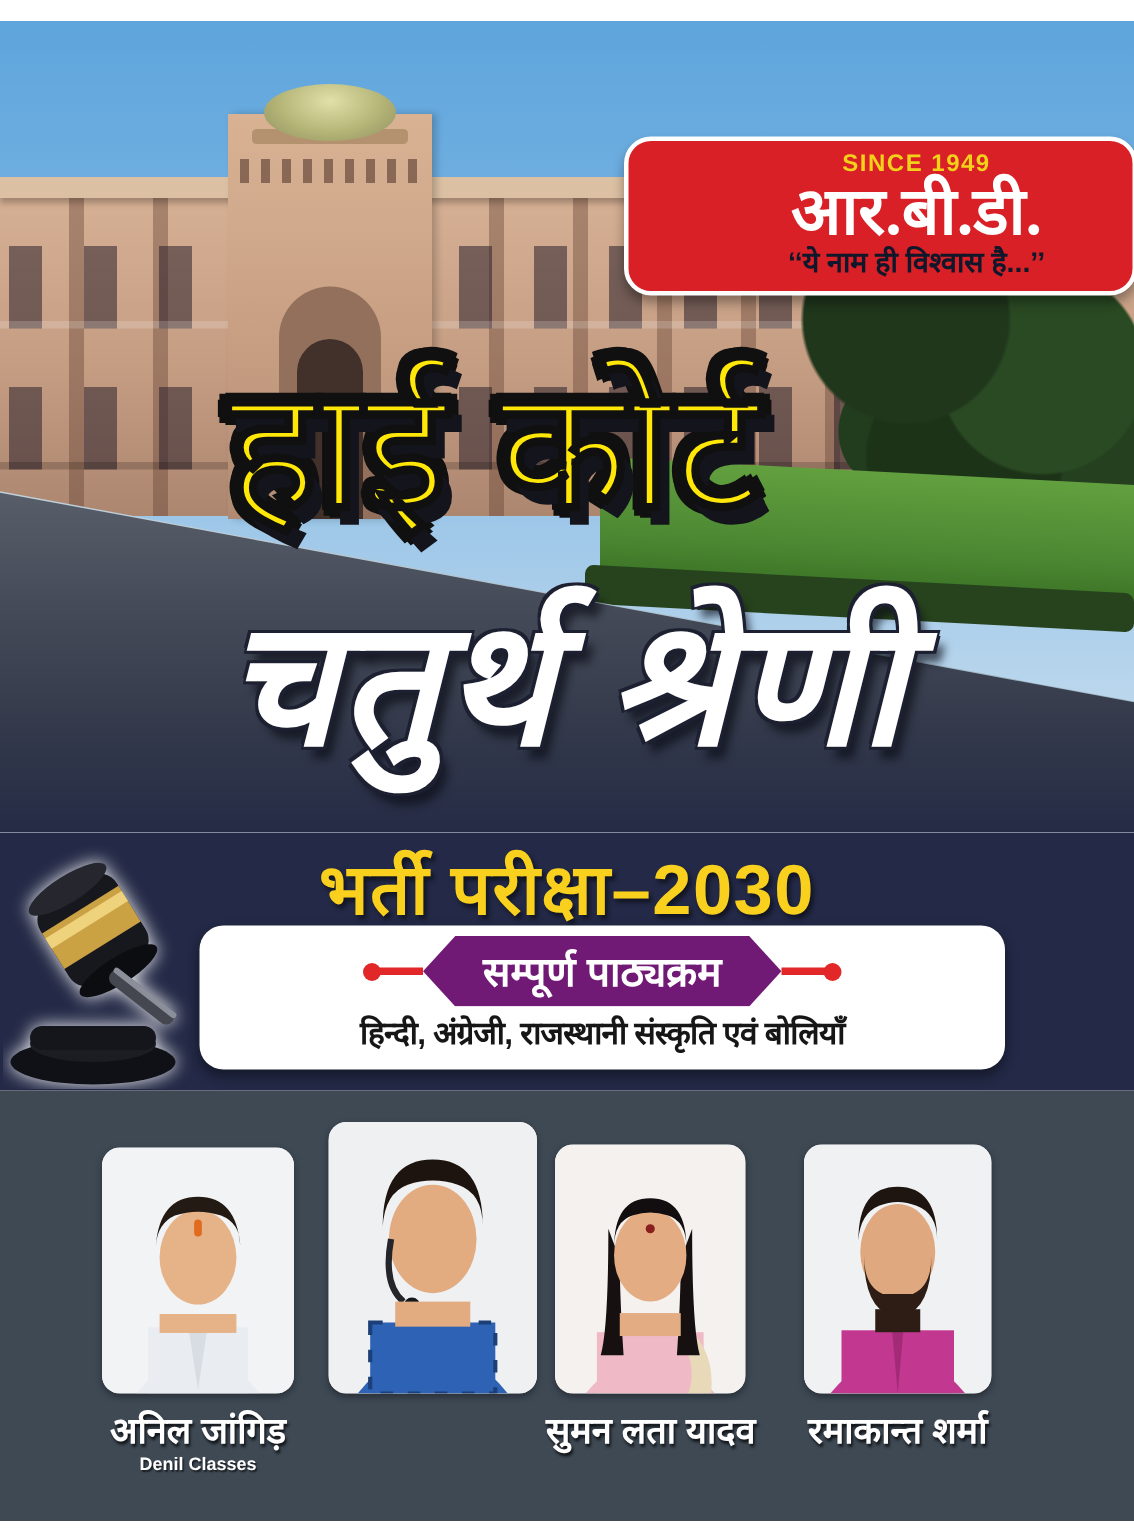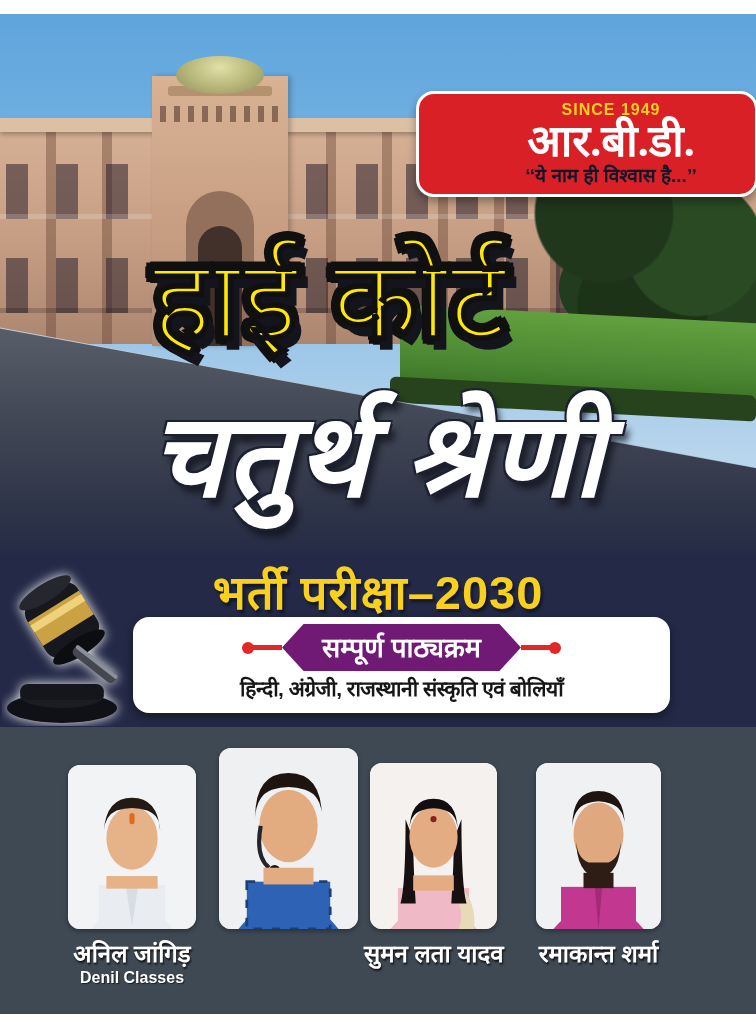--- a/index.html
+++ b/index.html
@@ -86,21 +86,21 @@
   
   .gavel{position:absolute;left:2px;top:558px;width:126px;height:168px;}
 
   
   .footer{position:absolute;left:0;top:727px;width:756px;height:287px;background:#3e4954;}
   .card{position:absolute;display:flex;flex-direction:column;align-items:center;}
   .card .photo-frame{background:#eef0f2;border-radius:12px;overflow:hidden;box-shadow:0 2px 5px rgba(0,0,0,.35);}
   .card .photo-frame svg{display:block;}
   .card .aname{margin-top:7px;font-size:24px;font-weight:bold;color:#ffffff;white-space:nowrap;
     text-shadow:1px 2px 2px rgba(0,0,0,.75);}
-  .card .aorg{font-size:16px;font-weight:bold;color:#ffffff;white-space:nowrap;text-shadow:1px 1px 1px rgba(0,0,0,.6);}
+  .card .aorg{font-size:12px;font-weight:bold;color:#ffffff;white-space:nowrap;text-shadow:1px 1px 1px rgba(0,0,0,.6);}
   .card1{left:68px;top:38px;}  .card1 .photo-frame{width:128px;height:164px;}
   .card2{left:219px;top:21px;} .card2 .photo-frame{width:139px;height:181px;}
   .card3{left:364px;top:36px;} .card3 .photo-frame{width:127px;height:166px;}
   .card4{left:536px;top:36px;} .card4 .photo-frame{width:125px;height:166px;}
 </style>
 </head>
 <body>
 
 <div class="cover">
 

